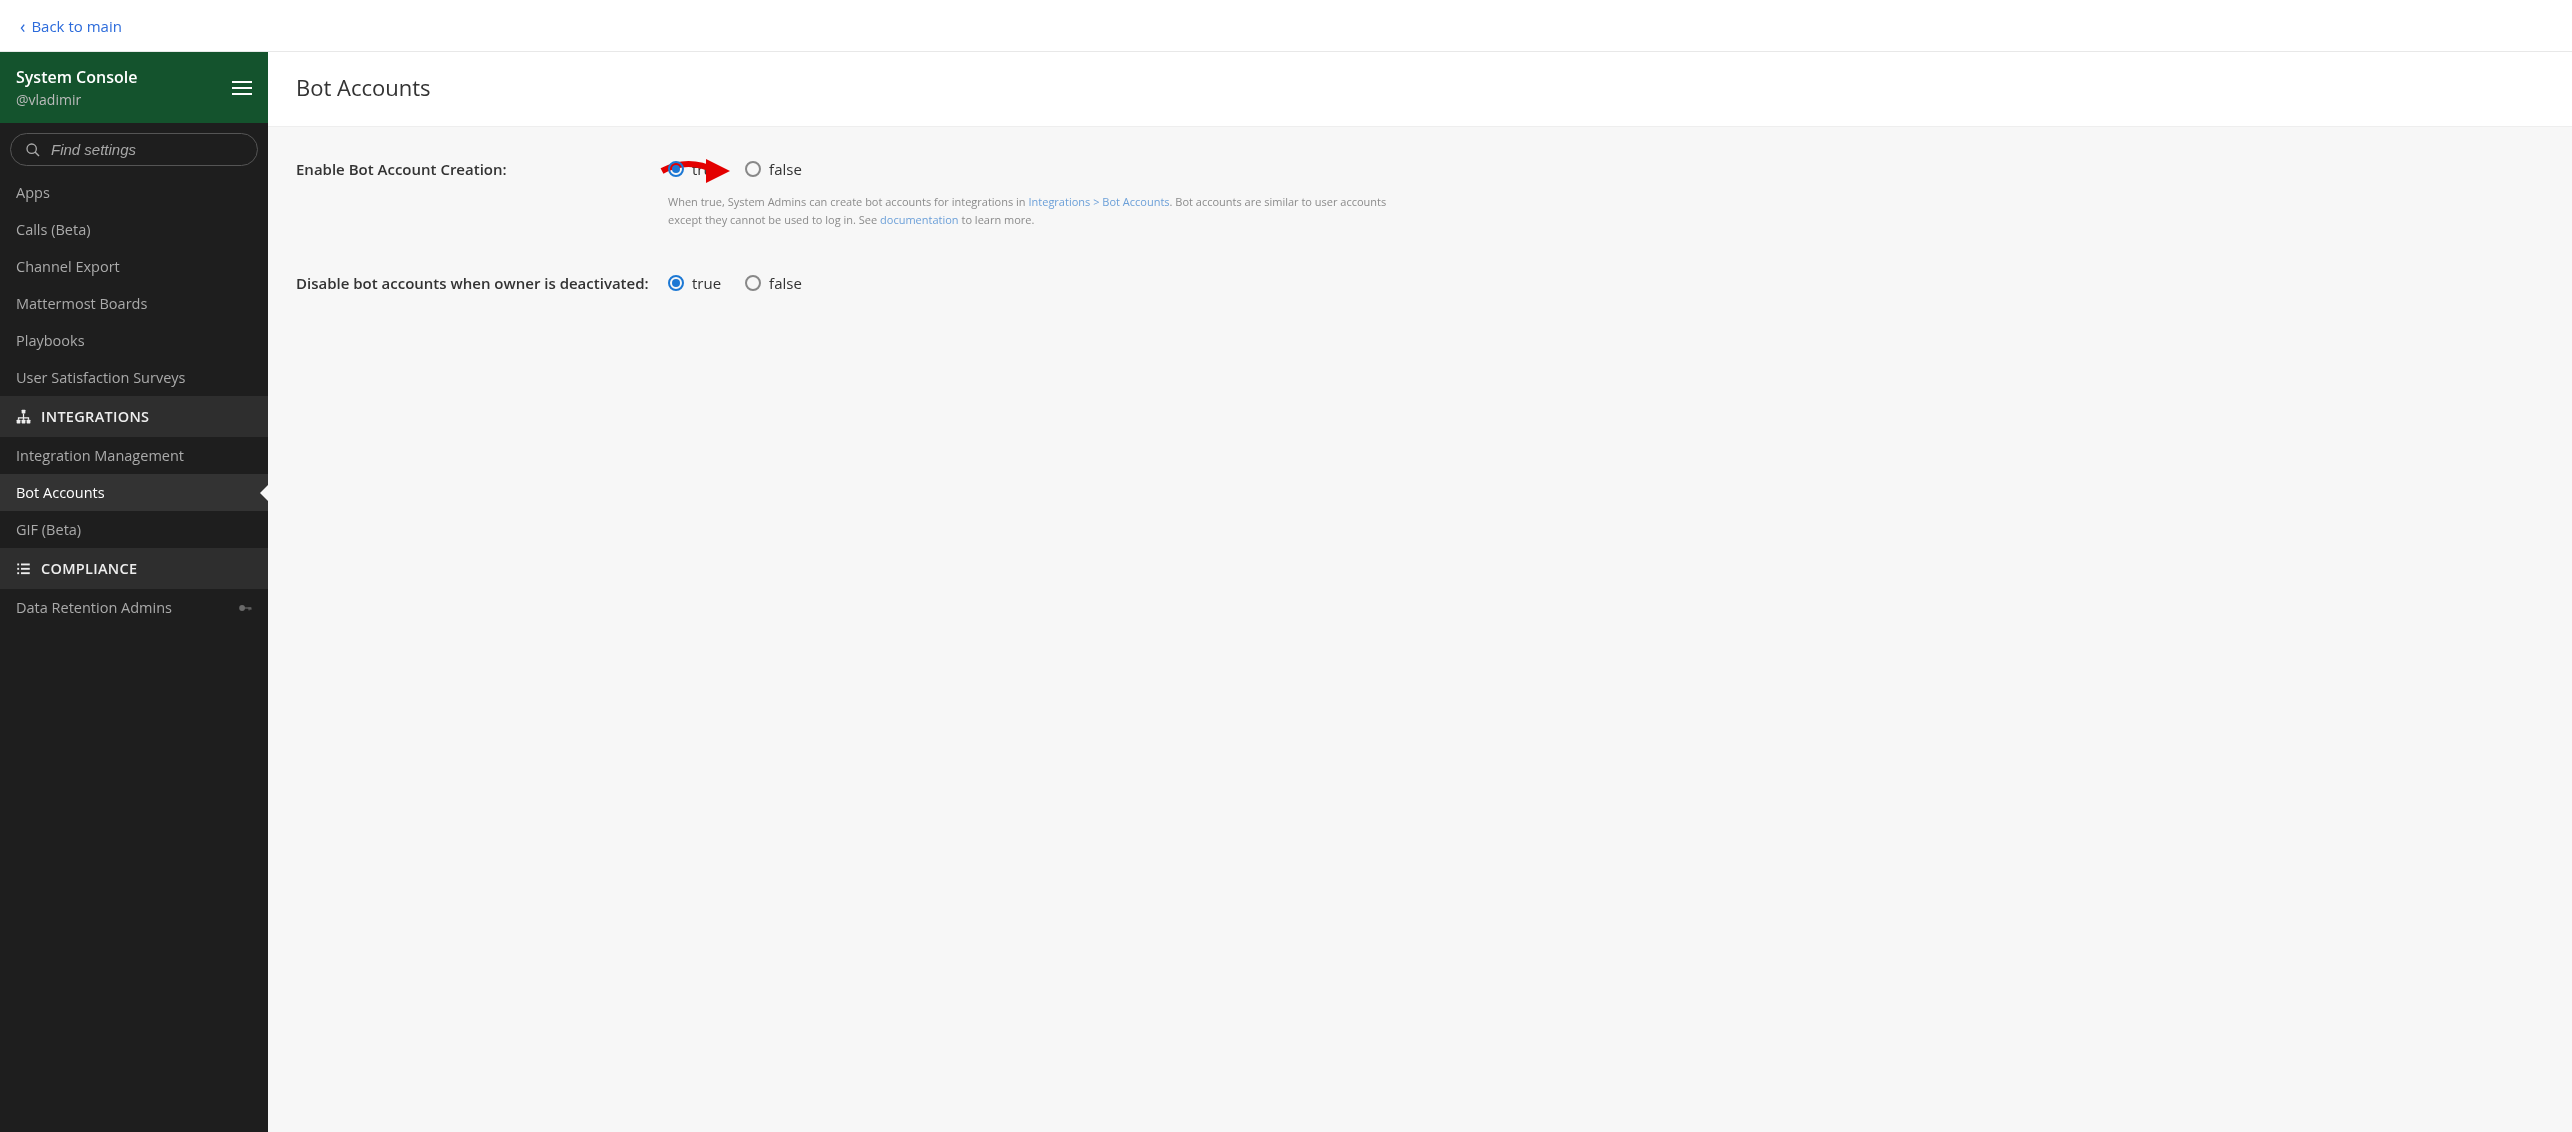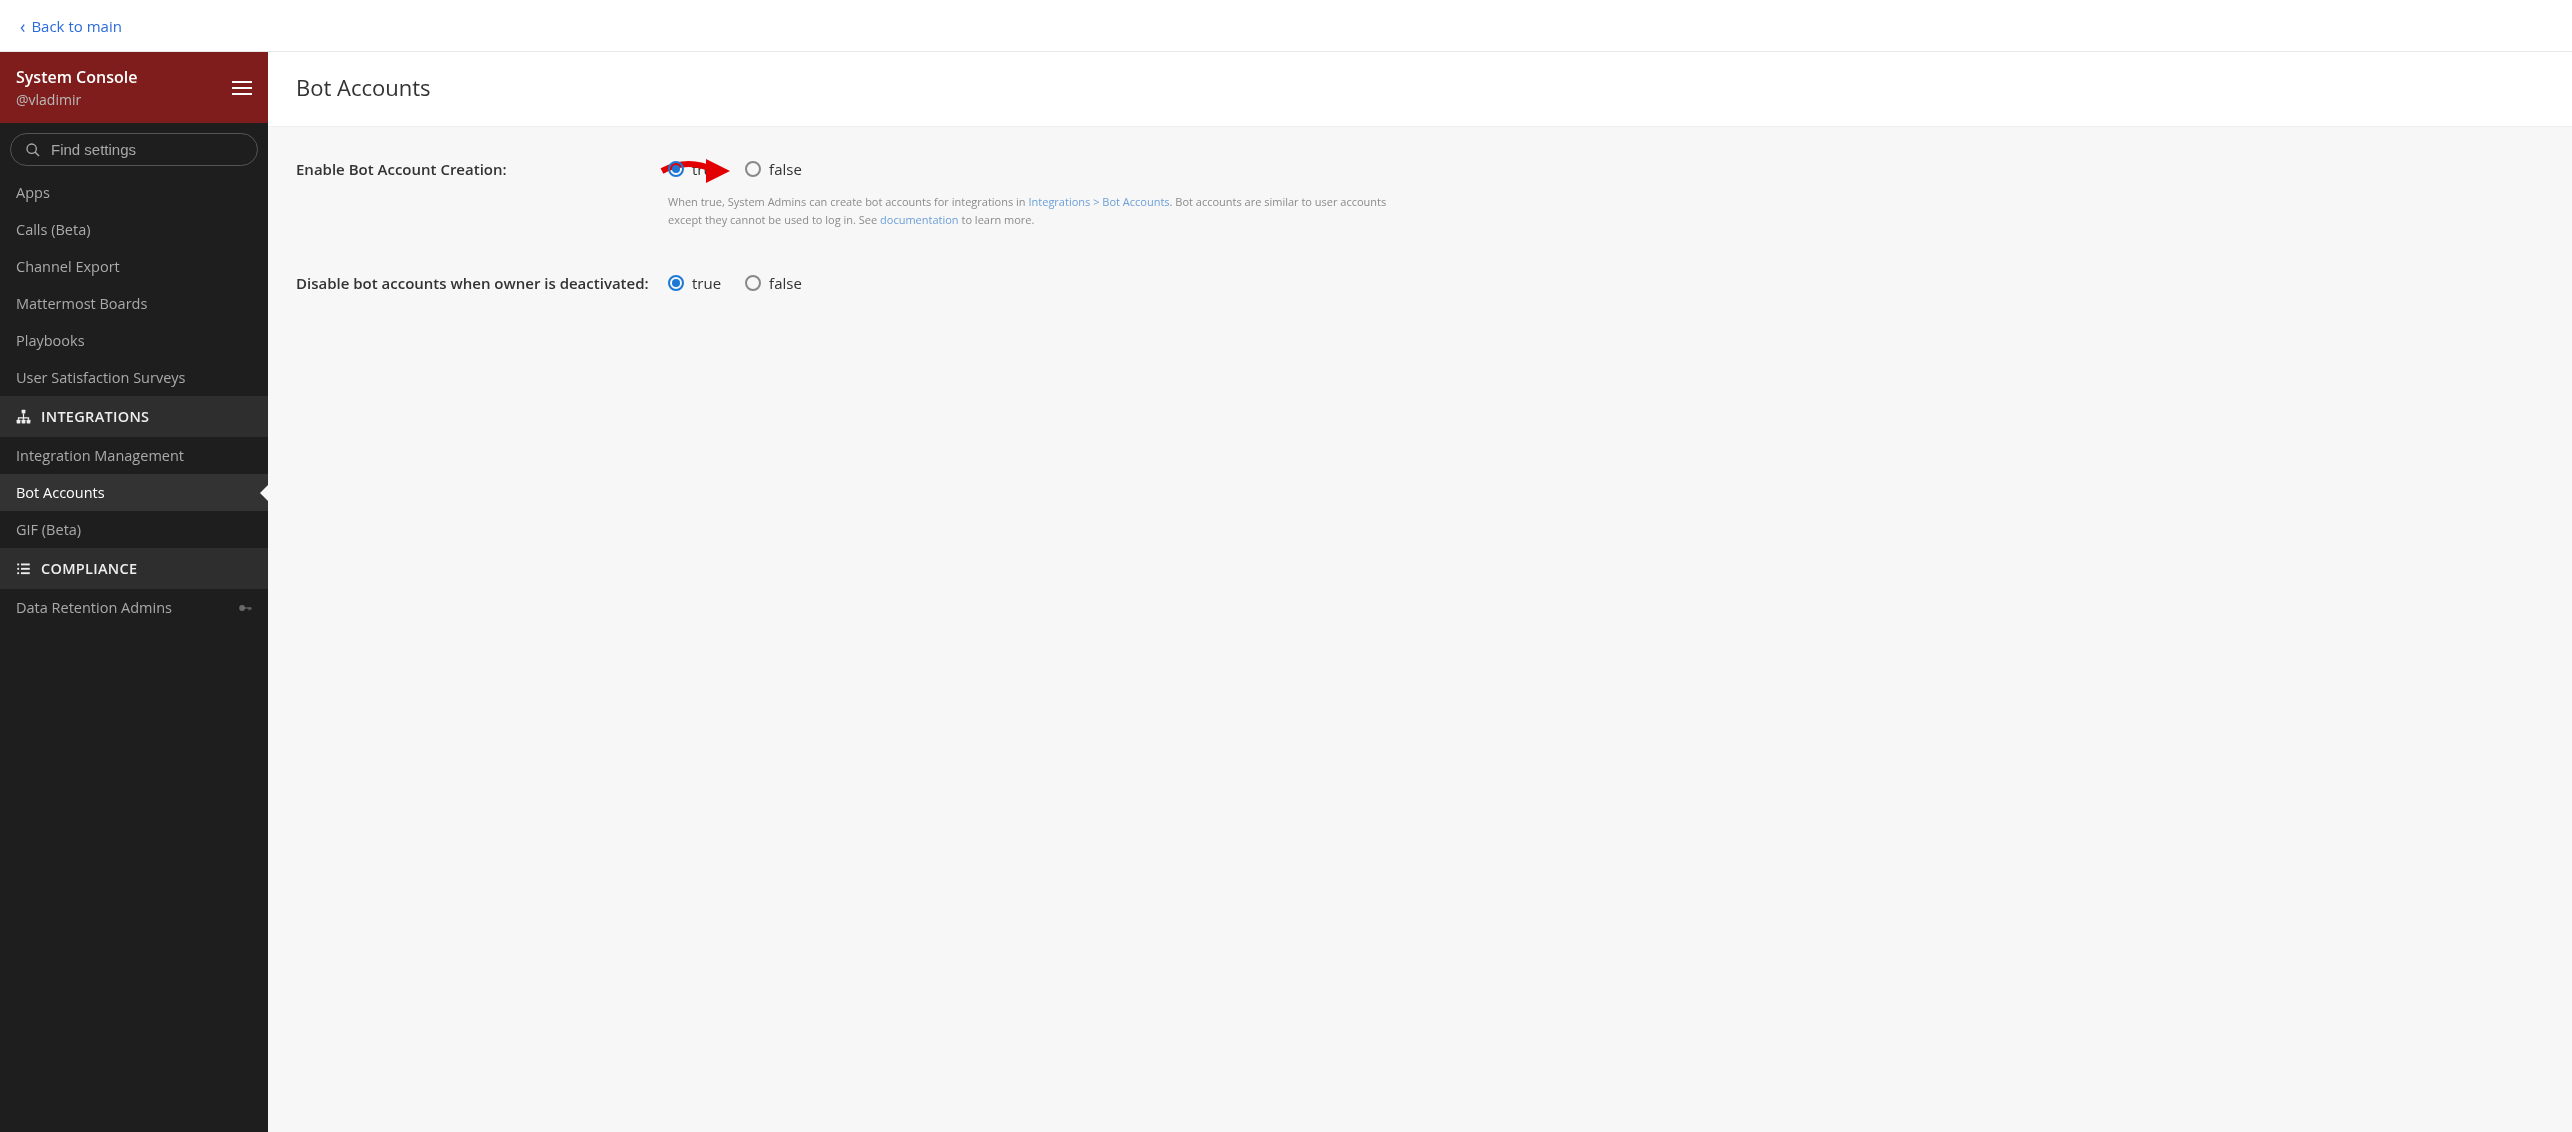--- a/index.html
+++ b/index.html
@@ -38,21 +38,21 @@
 }
 .sidebar {
   width: 268px;
   background: #1e1e1e;
   color: #ccc;
   display: flex;
   flex-direction: column;
   flex-shrink: 0;
 }
 .sidebar-header {
-  background: #7f1d1d;
+  background: #14532d;
   padding: 14px 16px;
   display: flex;
   justify-content: space-between;
   align-items: center;
 }
 .sidebar-header .title {
   color: #fff;
   font-weight: 600;
   font-size: 16px;
 }
@@ -87,20 +87,21 @@
 }
 .search-box svg { flex-shrink: 0; }
 .search-box input {
   background: transparent;
   border: none;
   outline: none;
   color: #0ea5e9;
   font-size: 15px;
   margin-left: 10px;
   width: 100%;
+  font-style: italic;
 }
 .search-box input::placeholder { color: #a8a8a8; }
 .nav {
   flex: 1;
   overflow-y: auto;
 }
 .nav-item {
   padding: 9px 16px;
   color: #aaa;
   font-size: 14.5px;

